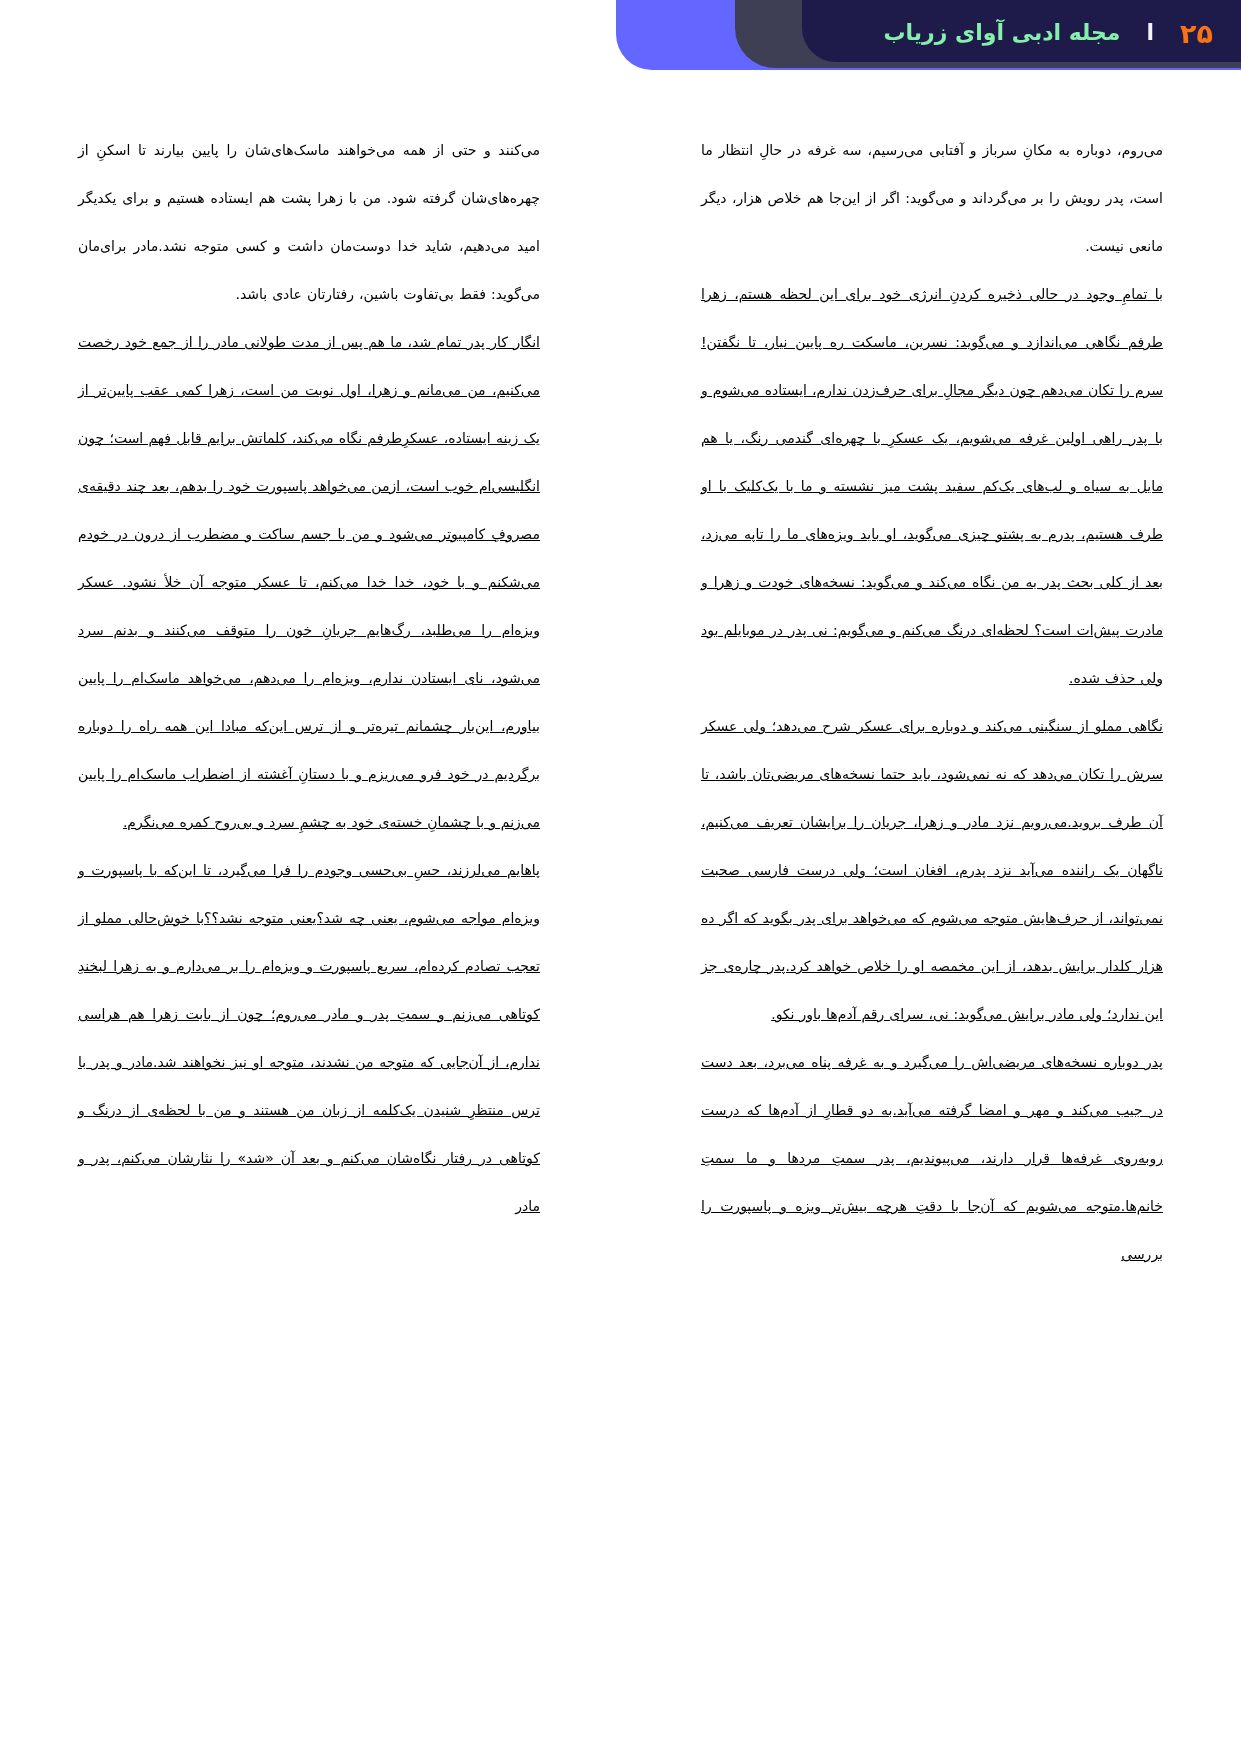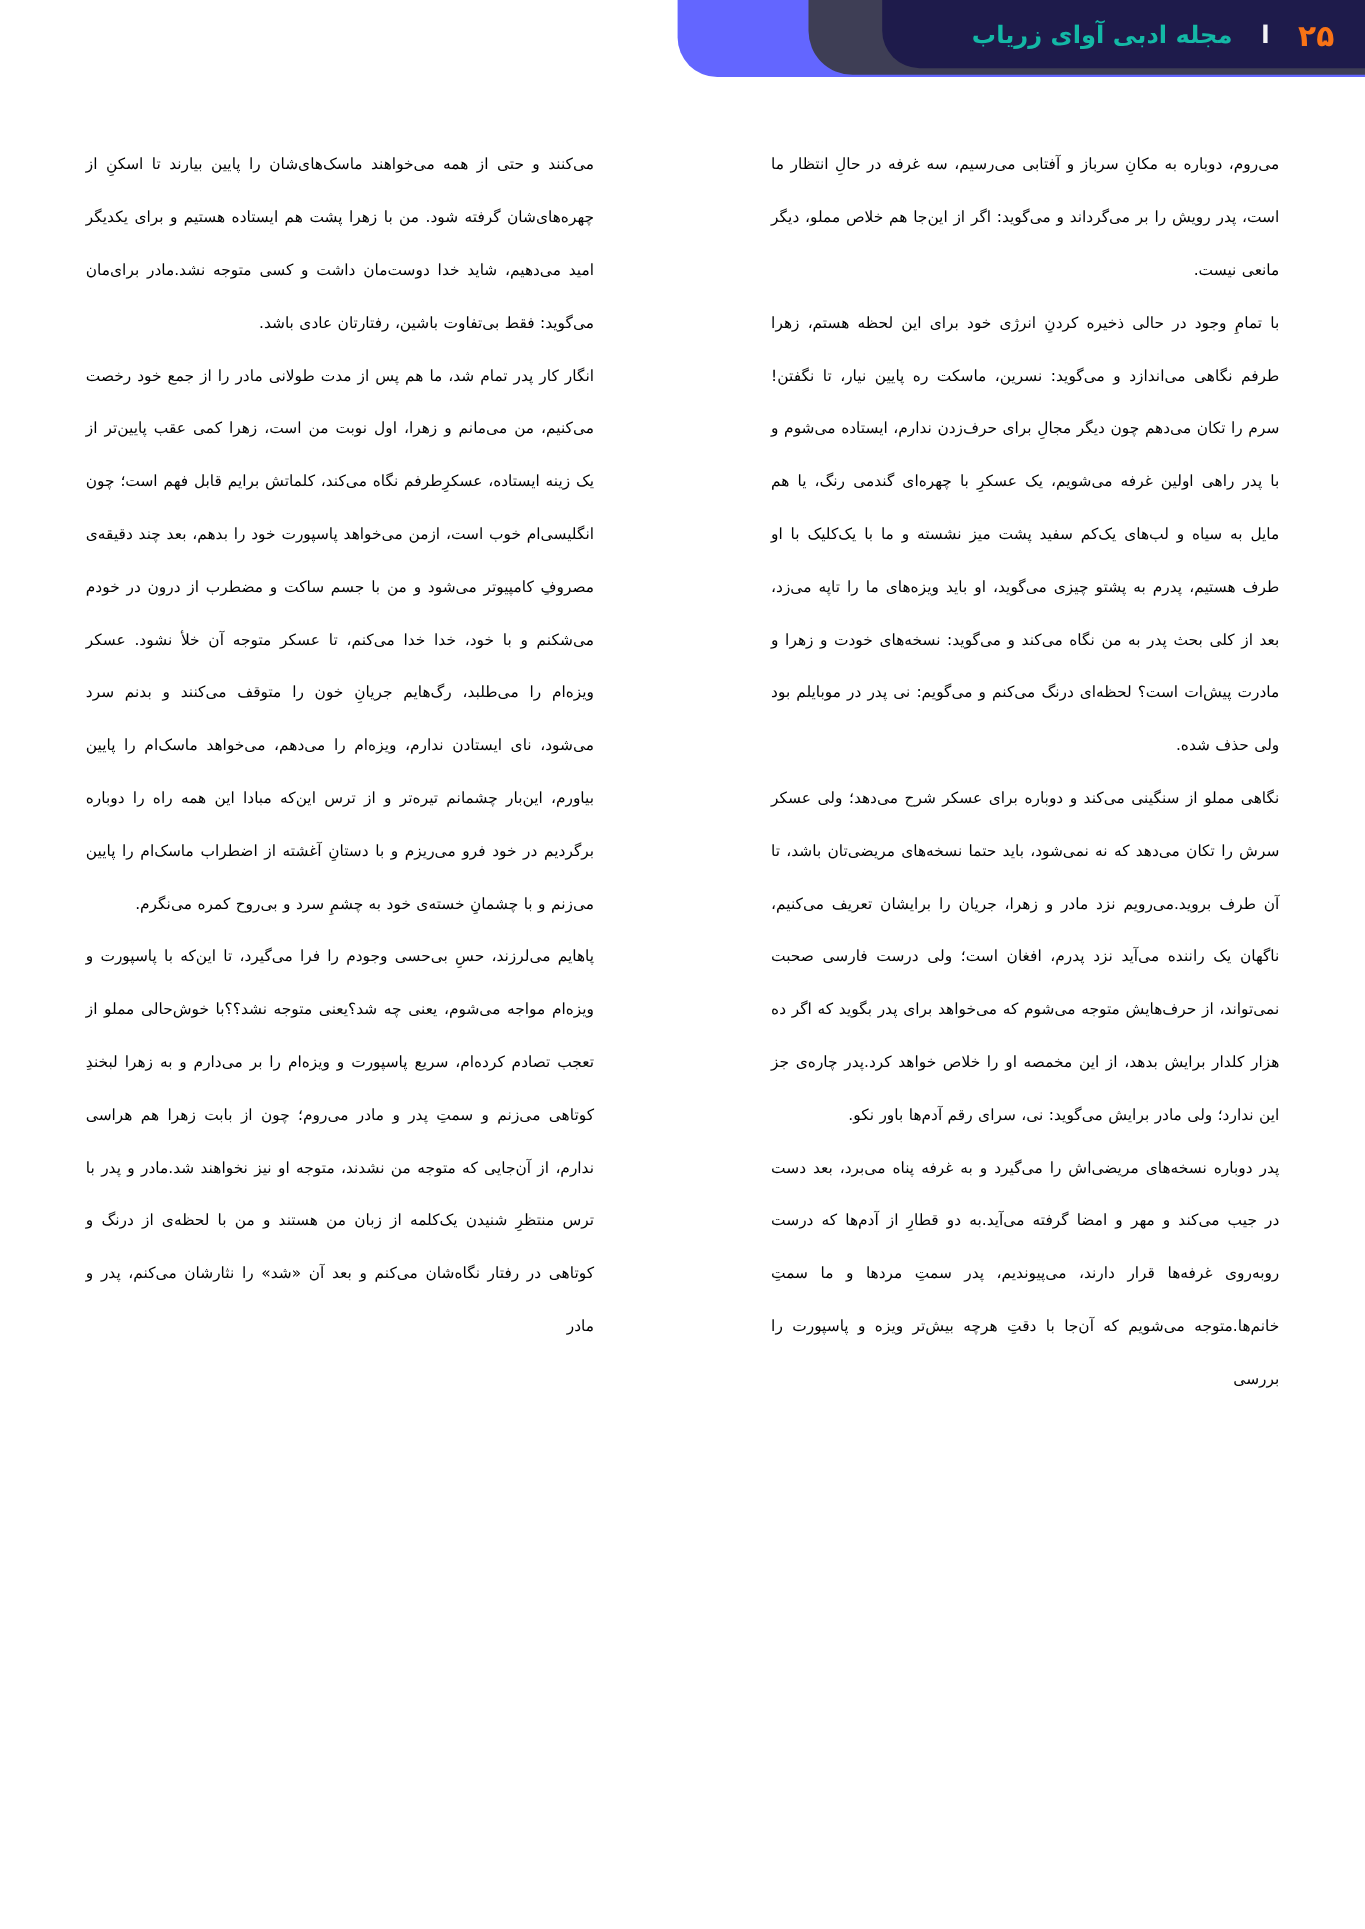--- a/index.html
+++ b/index.html
@@ -86,21 +86,21 @@
   .hdr-sep {
     color: #ffffff;
     font-size: 22px;
     font-weight: bold;
     line-height: 1;
     padding-left: 26px;
     opacity: 0.95;
   }
 
   .hdr-title {
-    color: #14b8a6;
+    color: #86efac;
     font-size: 22px;
     font-weight: bold;
     line-height: 1;
     white-space: nowrap;
   }
 
   
   .page-body {
     position: absolute;
     top: 126px;
@@ -129,20 +129,21 @@
     color: #000000;
     text-align: justify;
     text-justify: inter-word;
     margin: 0 0 0 0;
     word-spacing: 0.5px;
     hyphens: none;
   }
 
   .col p + p {
     margin-top: 0;
+    text-decoration: underline;
   }
 
   
   .col p.p-open { text-align-last: right; }
 
 </style>
 </head>
 <body>
 
 <div class="page-header">
@@ -153,21 +154,21 @@
       <span class="hdr-pagenum">۲۵</span>
       <span class="hdr-sep">ا</span>
       <span class="hdr-title">مجله ادبی آوای زریاب</span>
     </div>
   </div>
 </div>
 
 <div class="page-body">
 
   <div class="col">
-    <p class="p-open">می‌روم، دوباره به مکانِ سرباز و آفتابی می‌رسیم، سه غرفه در حالِ انتظار ما است، پدر رویش را بر می‌گرداند و می‌گوید: اگر از این‌جا هم خلاص مملو، دیگر مانعی نیست.</p>
+    <p class="p-open">می‌روم، دوباره به مکانِ سرباز و آفتابی می‌رسیم، سه غرفه در حالِ انتظار ما است، پدر رویش را بر می‌گرداند و می‌گوید: اگر از این‌جا هم خلاص هزار، دیگر مانعی نیست.</p>
     <p class="p-open">با تمامِ وجود در حالی ذخیره کردنِ انرژی خود برای این لحظه هستم، زهرا طرفم نگاهی می‌اندازد و می‌گوید: نسرین، ماسکت ره پایین نیار، تا نگفتن! سرم را تکان می‌دهم چون دیگر مجالِ برای حرف‌زدن ندارم، ایستاده می‌شوم و با پدر راهی اولین غرفه می‌شویم، یک عسکرِ با چهره‌ای گندمی رنگ، یا هم مایل به سیاه و لب‌های یک‌کم سفید پشت میز نشسته و ما با یک‌کلیک با او طرف هستیم، پدرم به پشتو چیزی می‌گوید، او باید ویزه‌های ما را تاپه می‌زد، بعد از کلی بحث پدر به من نگاه می‌کند و می‌گوید: نسخه‌های خودت و زهرا و مادرت پیش‌ات است؟ لحظه‌ای درنگ می‌کنم و می‌گویم: نی پدر در موبایلم بود ولی حذف شده.</p>
     <p class="p-open">نگاهی مملو از سنگینی می‌کند و دوباره برای عسکر شرح می‌دهد؛ ولی عسکر سرش را تکان می‌دهد که نه نمی‌شود، باید حتما نسخه‌های مریضی‌تان باشد، تا آن طرف بروید.می‌رویم نزد مادر و زهرا، جریان را برایشان تعریف می‌کنیم، ناگهان یک راننده می‌آید نزد پدرم، افغان است؛ ولی درست فارسی صحبت نمی‌تواند، از حرف‌هایش متوجه می‌شوم که می‌خواهد برای پدر بگوید که اگر ده هزار کلدار برایش بدهد، از این مخمصه او را خلاص خواهد کرد.پدر چاره‌ی جز این ندارد؛ ولی مادر برایش می‌گوید: نی، سرای رقم آدم‌ها باور نکو.</p>
     <p class="p-open">پدر دوباره نسخه‌های مریضی‌اش را می‌گیرد و به غرفه پناه می‌برد، بعد دست در جیب می‌کند و مهر و امضا گرفته می‌آید.به دو قطارِ از آدم‌ها که درست روبه‌روی غرفه‌ها قرار دارند، می‌پیوندیم، پدر سمتِ مردها و ما سمتِ خانم‌ها.متوجه می‌شویم که آن‌جا با دقتِ هرچه بیش‌تر ویزه و پاسپورت را بررسی</p>
   </div>
 
   <div class="col">
     <p class="p-open">می‌کنند و حتی از همه می‌خواهند ماسک‌های‌شان را پایین بیارند تا اسکنِ از چهره‌های‌شان گرفته شود. من با زهرا پشت هم ایستاده هستیم و برای یکدیگر امید می‌دهیم، شاید خدا دوست‌مان داشت و کسی متوجه نشد.مادر برای‌مان می‌گوید: فقط بی‌تفاوت باشین، رفتارتان عادی باشد.</p>
     <p class="p-open">انگار کار پدر تمام شد، ما هم پس از مدت طولانی مادر را از جمع خود رخصت می‌کنیم، من می‌مانم و زهرا، اول نوبت من است، زهرا کمی عقب پایین‌تر از یک زینه ایستاده، عسکرِطرفم نگاه می‌کند، کلماتش برایم قابل فهم است؛ چون انگلیسی‌ام خوب است، ازمن می‌خواهد پاسپورت خود را بدهم، بعد چند دقیقه‌ی مصروفِ کامپیوتر می‌شود و من با جسم ساکت و مضطرب از درون در خودم می‌شکنم و با خود، خدا خدا می‌کنم، تا عسکر متوجه آن خلأ نشود. عسکر ویزه‌ام را می‌طلبد، رگ‌هایم جریانِ خون را متوقف می‌کنند و بدنم سرد می‌شود، نای ایستادن ندارم، ویزه‌ام را می‌دهم، می‌خواهد ماسک‌ام را پایین بیاورم، این‌بار چشمانم تیره‌تر و از ترس این‌که مبادا این همه راه را دوباره برگردیم در خود فرو می‌ریزم و با دستانِ آغشته از اضطراب ماسک‌ام را پایین می‌زنم و با چشمانِ خسته‌ی خود به چشمِ سرد و بی‌روح کمره می‌نگرم.</p>
     <p class="p-open">پاهایم می‌لرزند، حسِ بی‌حسی وجودم را فرا می‌گیرد، تا این‌که با پاسپورت و ویزه‌ام مواجه می‌شوم، یعنی چه شد؟یعنی متوجه نشد؟؟با خوش‌حالی مملو از تعجب تصادم کرده‌ام، سریع پاسپورت و ویزه‌ام را بر می‌دارم و به زهرا لبخندِ کوتاهی می‌زنم و سمتِ پدر و مادر می‌روم؛ چون از بابت زهرا هم هراسی ندارم، از آن‌جایی که متوجه من نشدند، متوجه او نیز نخواهند شد.مادر و پدر با ترس منتظرِ شنیدن یک‌کلمه از زبان من هستند و من با لحظه‌ی از درنگ و کوتاهی در رفتار نگاه‌شان می‌کنم و بعد آن «شد» را نثارشان می‌کنم، پدر و مادر</p>
   </div>

